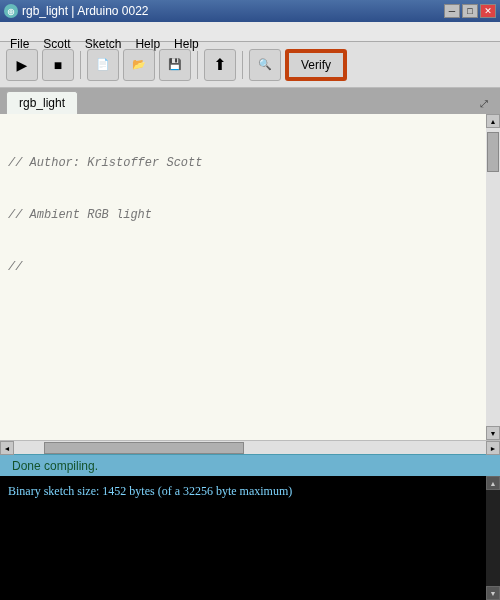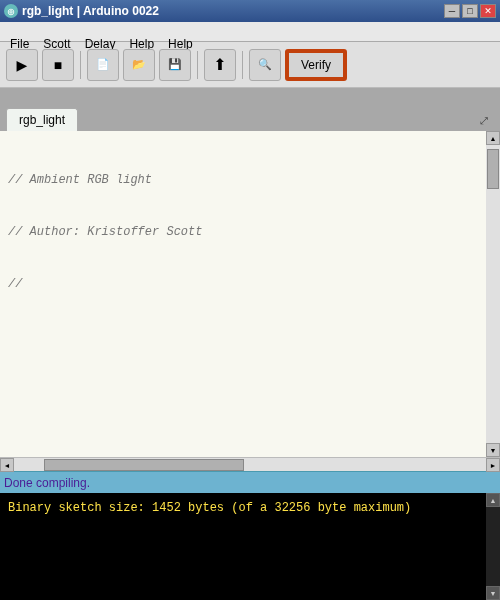--- a/index.html
+++ b/index.html
@@ -35,21 +35,21 @@
       border-radius: 50%;
       display: flex;
       align-items: center;
       justify-content: center;
       font-size: 8px;
       color: white;
       font-weight: bold;
     }
     #title-text {
       font-size: 12px;
-      font-weight: bold;
+      font-weight: normal;
     }
     #window-controls {
       display: flex;
       gap: 2px;
     }
     .win-btn {
       width: 16px;
       height: 14px;
       font-size: 9px;
       display: flex;
@@ -118,21 +118,21 @@
       font-size: 12px;
       cursor: pointer;
       height: 32px;
       display: flex;
       align-items: center;
     }
 
     
     #tab-bar {
       background: #a8a8a8;
-      height: 43px;
+      height: 26px;
       display: flex;
       align-items: flex-end;
       padding: 0 6px;
     }
     .tab {
       background: #e8e8e8;
       border: 1px solid #aaa;
       border-bottom: none;
       padding: 4px 12px;
       font-size: 12px;
@@ -244,23 +244,23 @@
       top: 1px;
       left: 30px;
     }
 
     
     #editor-status {
       background: #6db3d0;
       height: 22px;
       display: flex;
       align-items: center;
-      padding: 0 4px;
-      font-size: 12px;
-      color: #4c1d95;
+      padding: 0 12px;
+      font-size: 12px;
+      color: #14532d;
       border-top: 1px solid #4a9ab0;
     }
 
     
     #console-container {
       background: #000;
       flex: 1;
       position: relative;
       display: flex;
       flex-direction: column;
@@ -311,21 +311,21 @@
   <div id="window-controls">
     <div class="win-btn">─</div>
     <div class="win-btn">□</div>
     <div class="win-btn close-btn">✕</div>
   </div>
 </div>
 
 <div id="menu-bar">
 <div class="menu-item">File</div>
     <div class="menu-item">Scott</div>
-    <div class="menu-item">Delay</div>
+    <div class="menu-item">Sketch</div>
     <div class="menu-item">Help</div>
     <div class="menu-item">Help</div>
   </div>
 
 <div id="toolbar">
   <div class="toolbar-btn toolbar-btn-play" title="Play">▶</div>
   <div class="toolbar-btn" title="Stop">■</div>
   <div class="toolbar-separator"></div>
   <div class="toolbar-btn" title="New" style="font-size:11px;">📄</div>
   <div class="toolbar-btn" title="Open" style="font-size:11px;">📂</div>
@@ -342,22 +342,22 @@
   <div id="tab-bar">
     <div class="tab active">
       <span>rgb_light</span>
     </div>
     <div class="tab-expand" style="margin-left:auto; color:#333;">⤢</div>
   </div>
 
   <div id="editor-container">
     <div id="code-area">
       <div id="code-content">
+        <span class="code-line code-comment">// Author: Kristoffer Scott</span>
         <span class="code-line code-comment">// Ambient RGB light</span>
-        <span class="code-line code-comment">// Author: Kristoffer Scott</span>
         <span class="code-line code-comment">//</span>
         <span class="code-line"> </span>
         
         
         
         
         
         
         
         
@@ -387,21 +387,21 @@
 
   <div id="editor-status">
     <span>Done compiling.</span>
   </div>
 
   <div id="console-container">
     <div style="display:flex; flex:1; position:relative;">
       <div id="console-content">
         <div style="color:#fff; font-family:'Courier New',monospace; font-size:12px; line-height:1.5;"> </div>
         <div style="color:#fff; font-family:'Courier New',monospace; font-size:12px; line-height:1.5;"> </div>
-        <div style="color:#fde047; font-family:Liberation Mono, monospace; font-size:12px; line-height:1.5;"><span>Binary sketch size: 1452 bytes (of a 32256 byte maximum)</span></div>
+        <div style="color:#7dd3fc; font-family:Liberation Serif, serif; font-size:12px; line-height:1.5;"><span>Binary sketch size: 1452 bytes (of a 32256 byte maximum)</span></div>
       </div>
       <div id="console-scrollbar" style="width:14px; background:#333; display:flex; flex-direction:column; align-items:center;">
         <div class="scroll-arrow" style="background:#555; border-color:#666; color:#ccc;">▲</div>
         <div style="flex:1; width:100%; background:#222;"></div>
         <div class="scroll-arrow" style="background:#555; border-color:#666; color:#ccc;">▼</div>
       </div>
     </div>
   </div>
 
 </div>

